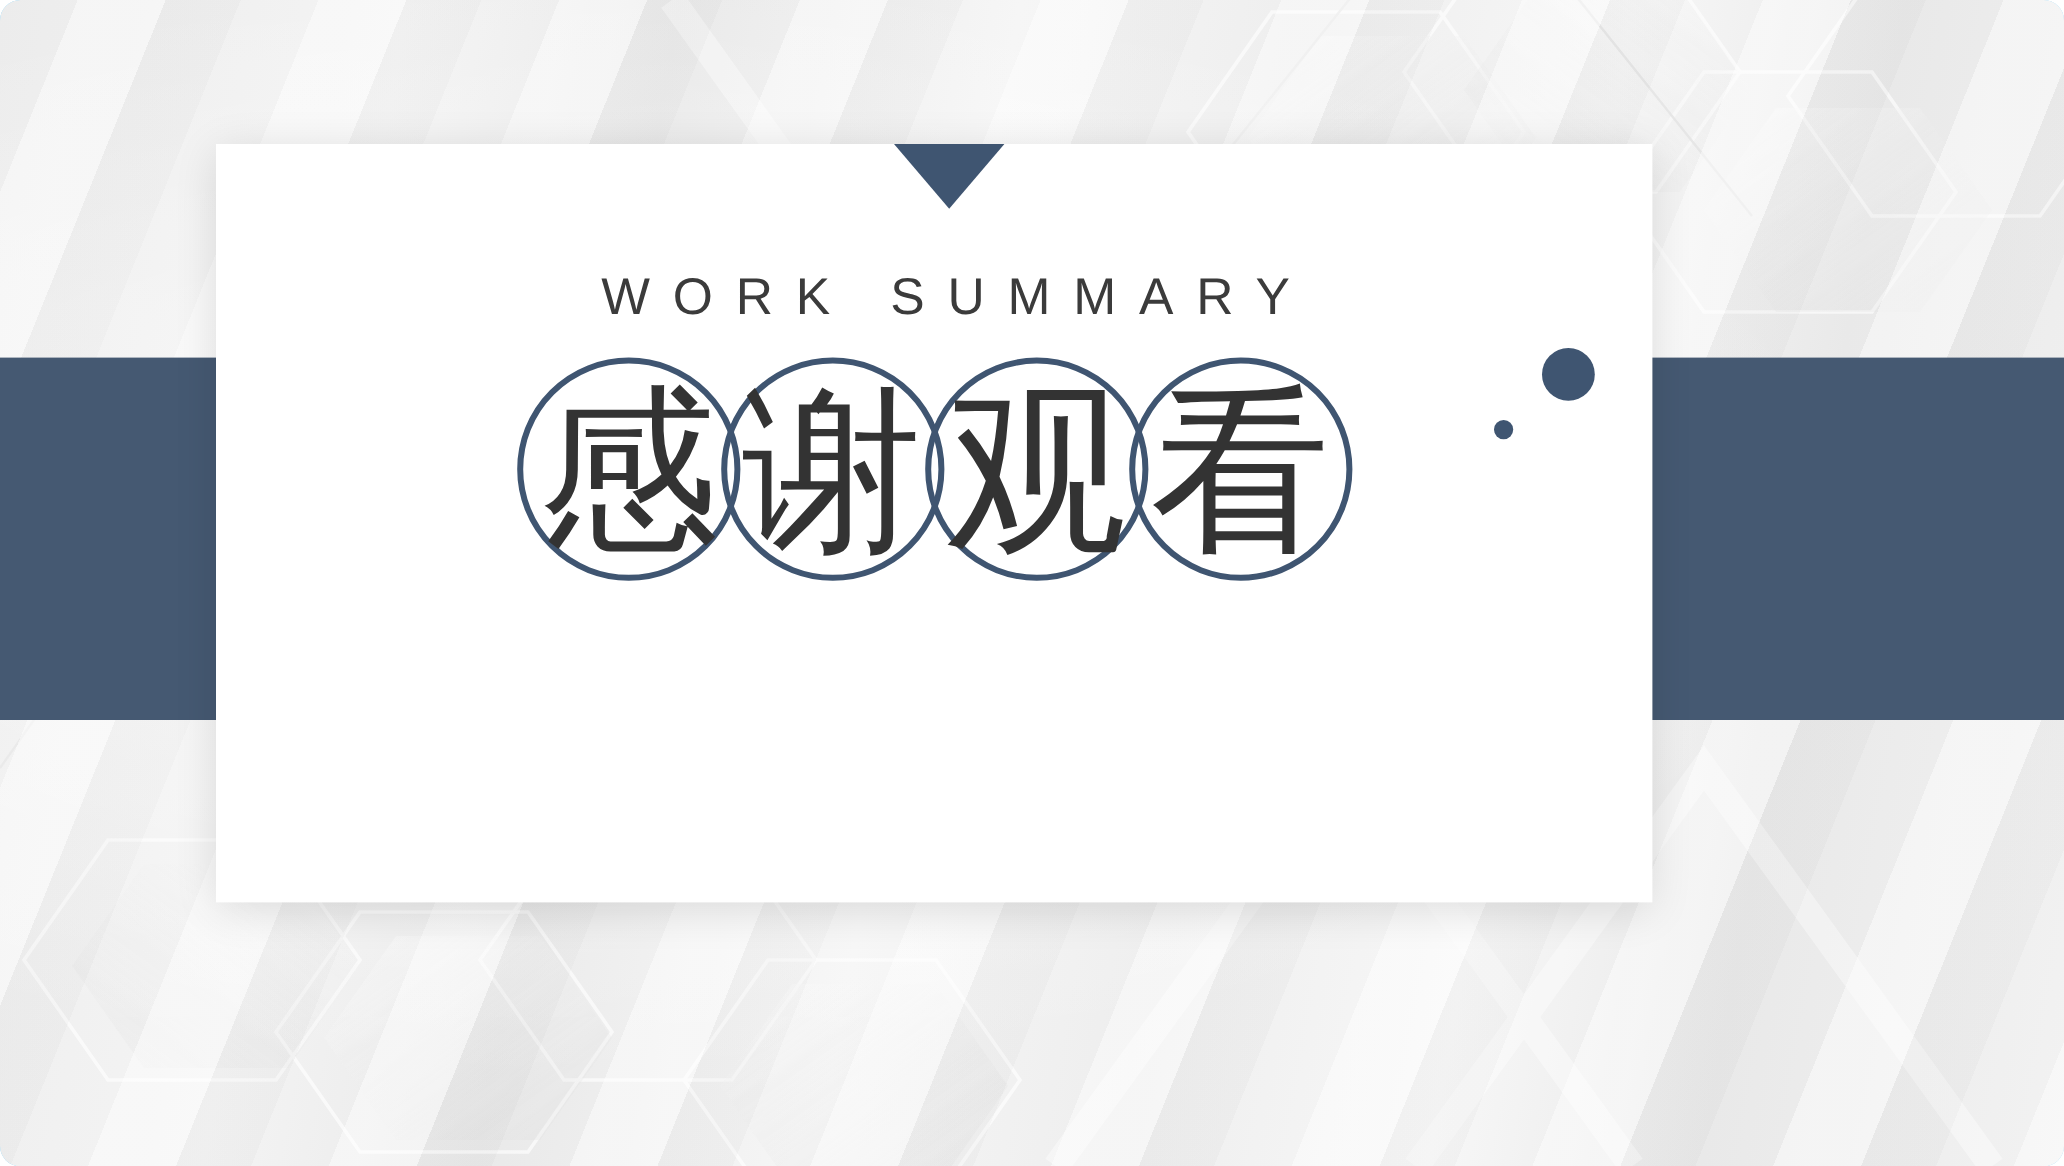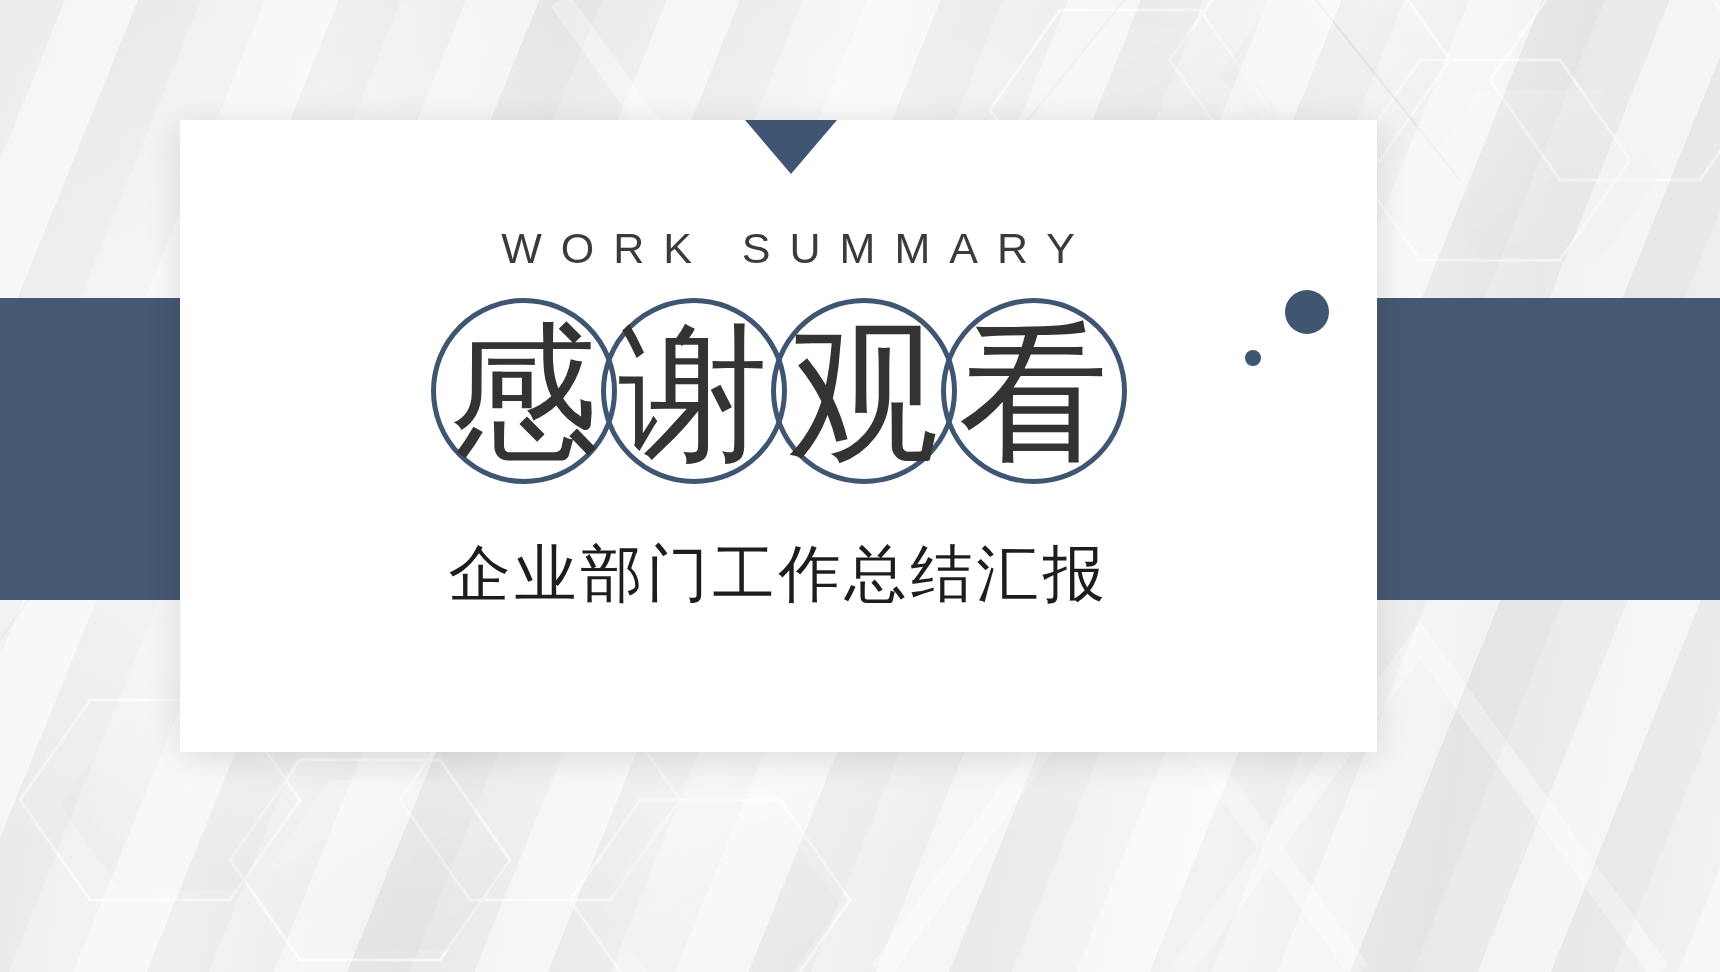--- a/index.html
+++ b/index.html
@@ -7,20 +7,21 @@
     padding: 0;
     background: #ffffff;
   }
   #slide {
     position: relative;
     width: 1720px;
     height: 972px;
     overflow: hidden;
     font-family: "Liberation Sans", "DejaVu Sans", sans-serif;
     background: #7dd3fc;
+    border-radius: 17px;
   }
 
   
   .bg-base {
     position: absolute;
     inset: 0;
     background:
       linear-gradient(100deg, #ececec 0%, #f4f4f4 18%, #e9e9e9 30%,
                       #f6f6f6 45%, #eeeeee 58%, #f7f7f7 72%,
                       #e9e9e9 84%, #f2f2f2 100%);
@@ -222,17 +223,16 @@
         <span>谢</span>
       </div>
       <div class="circ">
         <span>观</span>
       </div>
       <div class="circ">
         <span>看</span>
       </div>
     </div>
 
-    <div class="maintitle" style="top:412px;">企业部门工作总结汇报</div>
 
   </div>
 
 </div>
 
 </body></html>

